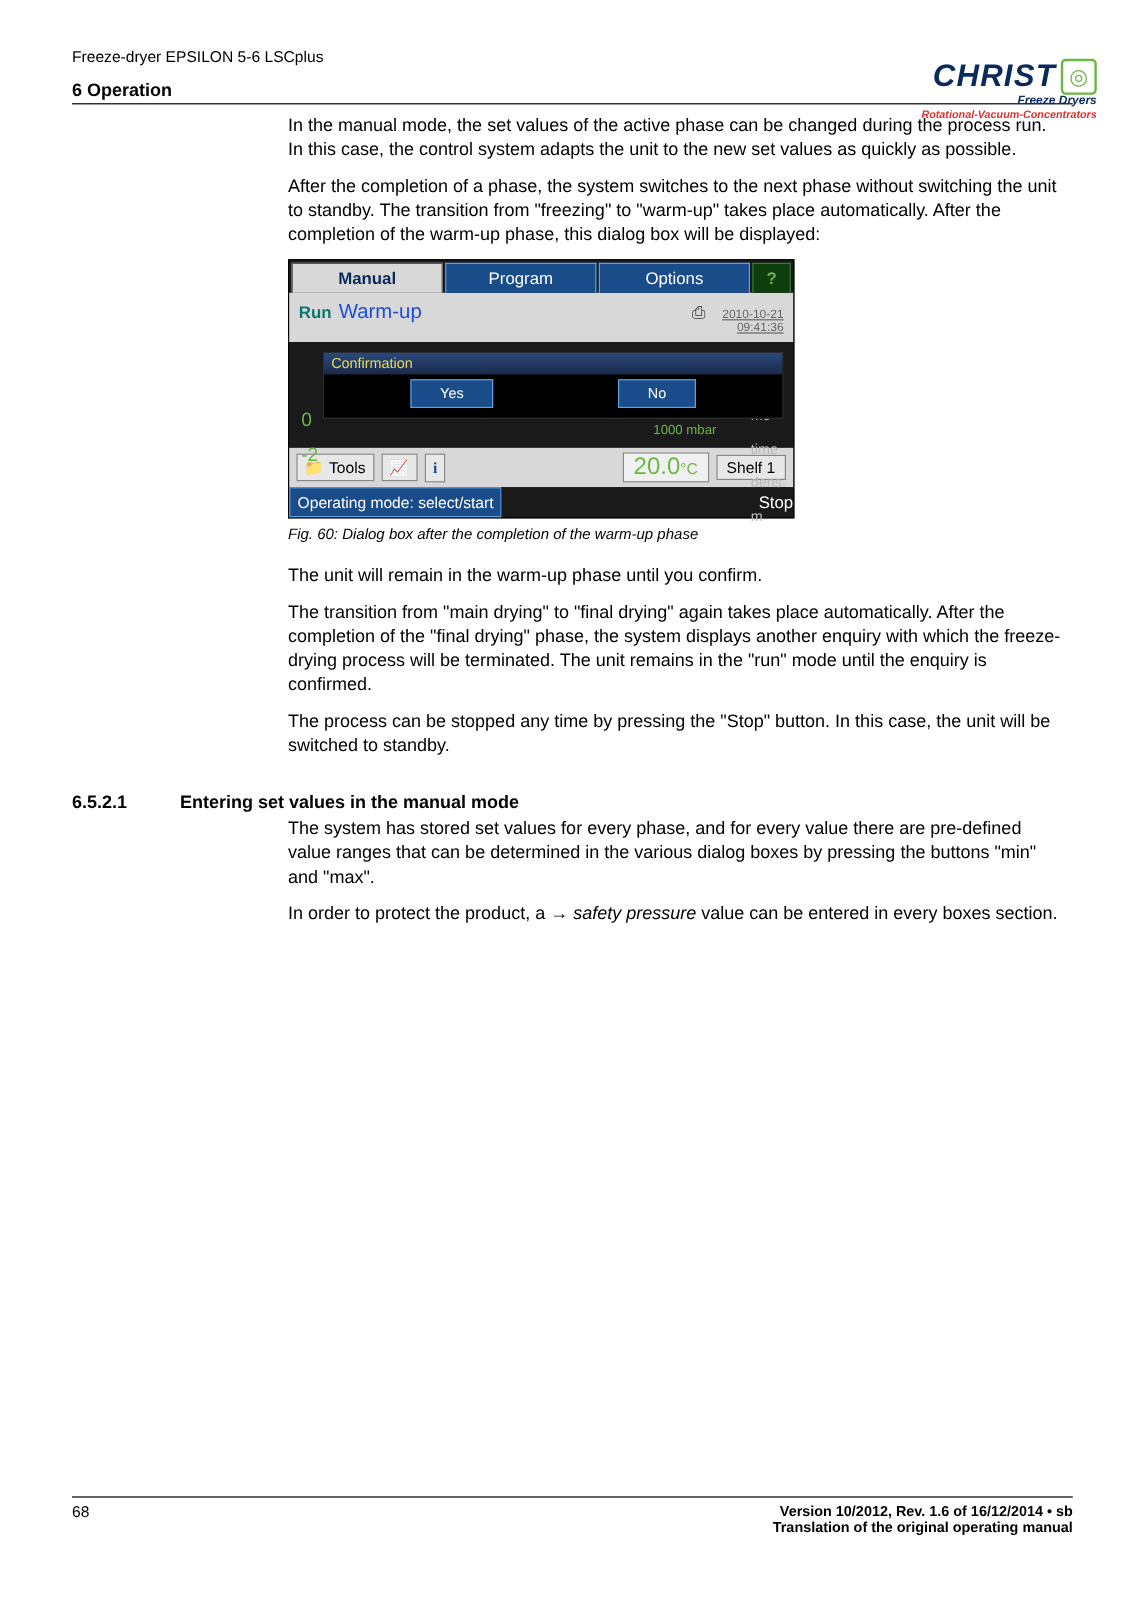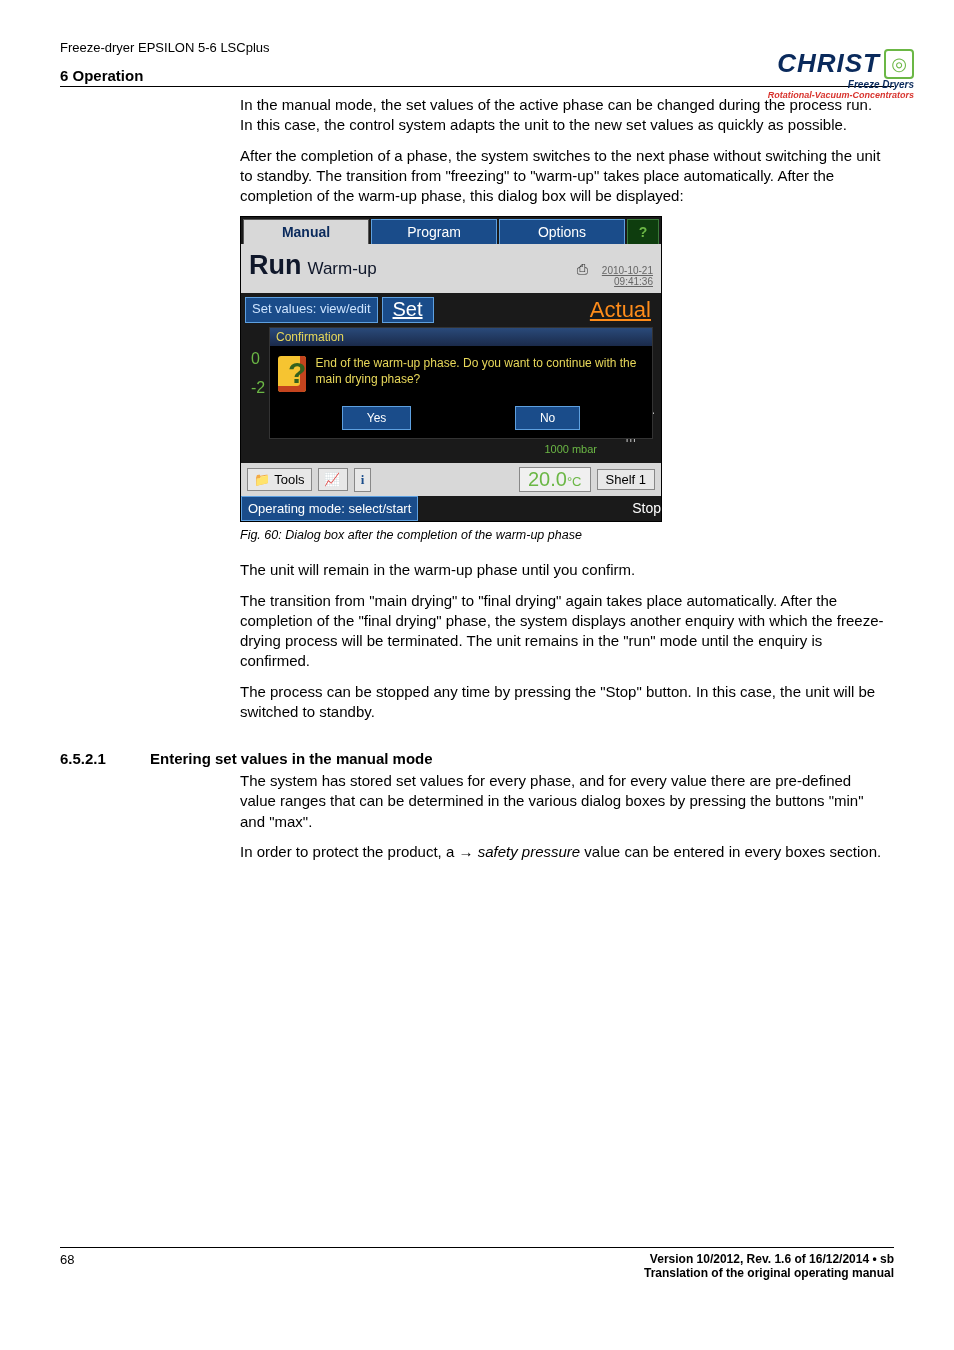--- a/index.html
+++ b/index.html
@@ -96,22 +96,22 @@
   .tab.program { background: #1a4c8a; color: #fff; border-color: #5ea0e0; }
   .tab.options { background: #1a4c8a; color: #fff; border-color: #5ea0e0; }
   .tab.help { background: #0e3d0e; color: #6bb745; font-weight: bold; width: 30px; flex: 0 0 30px; border-color: #3a7a3a; }
   .run-row {
     background: #d8d8d8;
     padding: 6px 8px;
     display: flex;
     align-items: baseline;
     gap: 6px;
   }
-  .run-word { font-family: Arial; font-weight: bold; font-size: 27px; color: #0f172a; }
-  .run-phase { font-size: 17px; color: #0f172a; }
+  .run-word { font-family: Arial; font-weight: bold; font-size: 14px; color: #0f766e; }
+  .run-phase { font-size: 17px; color: #1d4ed8; }
   .run-icon { margin-left: auto; font-size: 14px; color: #333; }
   .run-date { font-size: 10px; color: #666; text-align: right; line-height: 1.1; margin-left: 8px; text-decoration: underline; }
   .mid-panel { background: #1a1a1a; padding: 4px; position: relative; }
   .svrow {
     display: flex;
     align-items: stretch;
     gap: 4px;
   }
   .sv-left {
     background: #1a4c8a;
@@ -311,44 +311,34 @@
       </div>
       <div class="run-row">
         <span class="run-word">Run</span>
         <span class="run-phase">Warm-up</span>
         <span class="run-icon">⎙</span>
         <span class="run-date">
           <span>2010-10-21</span><br><span>09:41:36</span>
         </span>
       </div>
       <div class="mid-panel">
-        <div class="svrow">
-          <div class="sv-left">Set values: view/edit</div>
-          <div class="sv-set">Set</div>
-          <div class="sv-spacer"></div>
-          <div class="sv-actual">Actual</div>
-        </div>
 
         <div class="left-nums">
           <div>0</div>
           <div>-2</div>
         </div>
         <div class="side-labels">
           <div>me</div>
           <div>time</div>
           <div>dens.</div>
           <div>m</div>
         </div>
 
         <div class="modal">
           <div class="modal-title">Confirmation</div>
-          <div class="modal-body">
-            <div class="q-icon"></div>
-            <div class="modal-text">End of the warm-up phase. Do you want to continue with the main drying phase?</div>
-          </div>
           <div class="modal-buttons">
             <div class="m-btn">Yes</div>
             <div class="m-btn">No</div>
           </div>
         </div>
         <div class="mbar-strip">1000 mbar</div>
       </div>
       <div class="tools-row">
         <span class="tool-btn">
           <span>📁</span>

